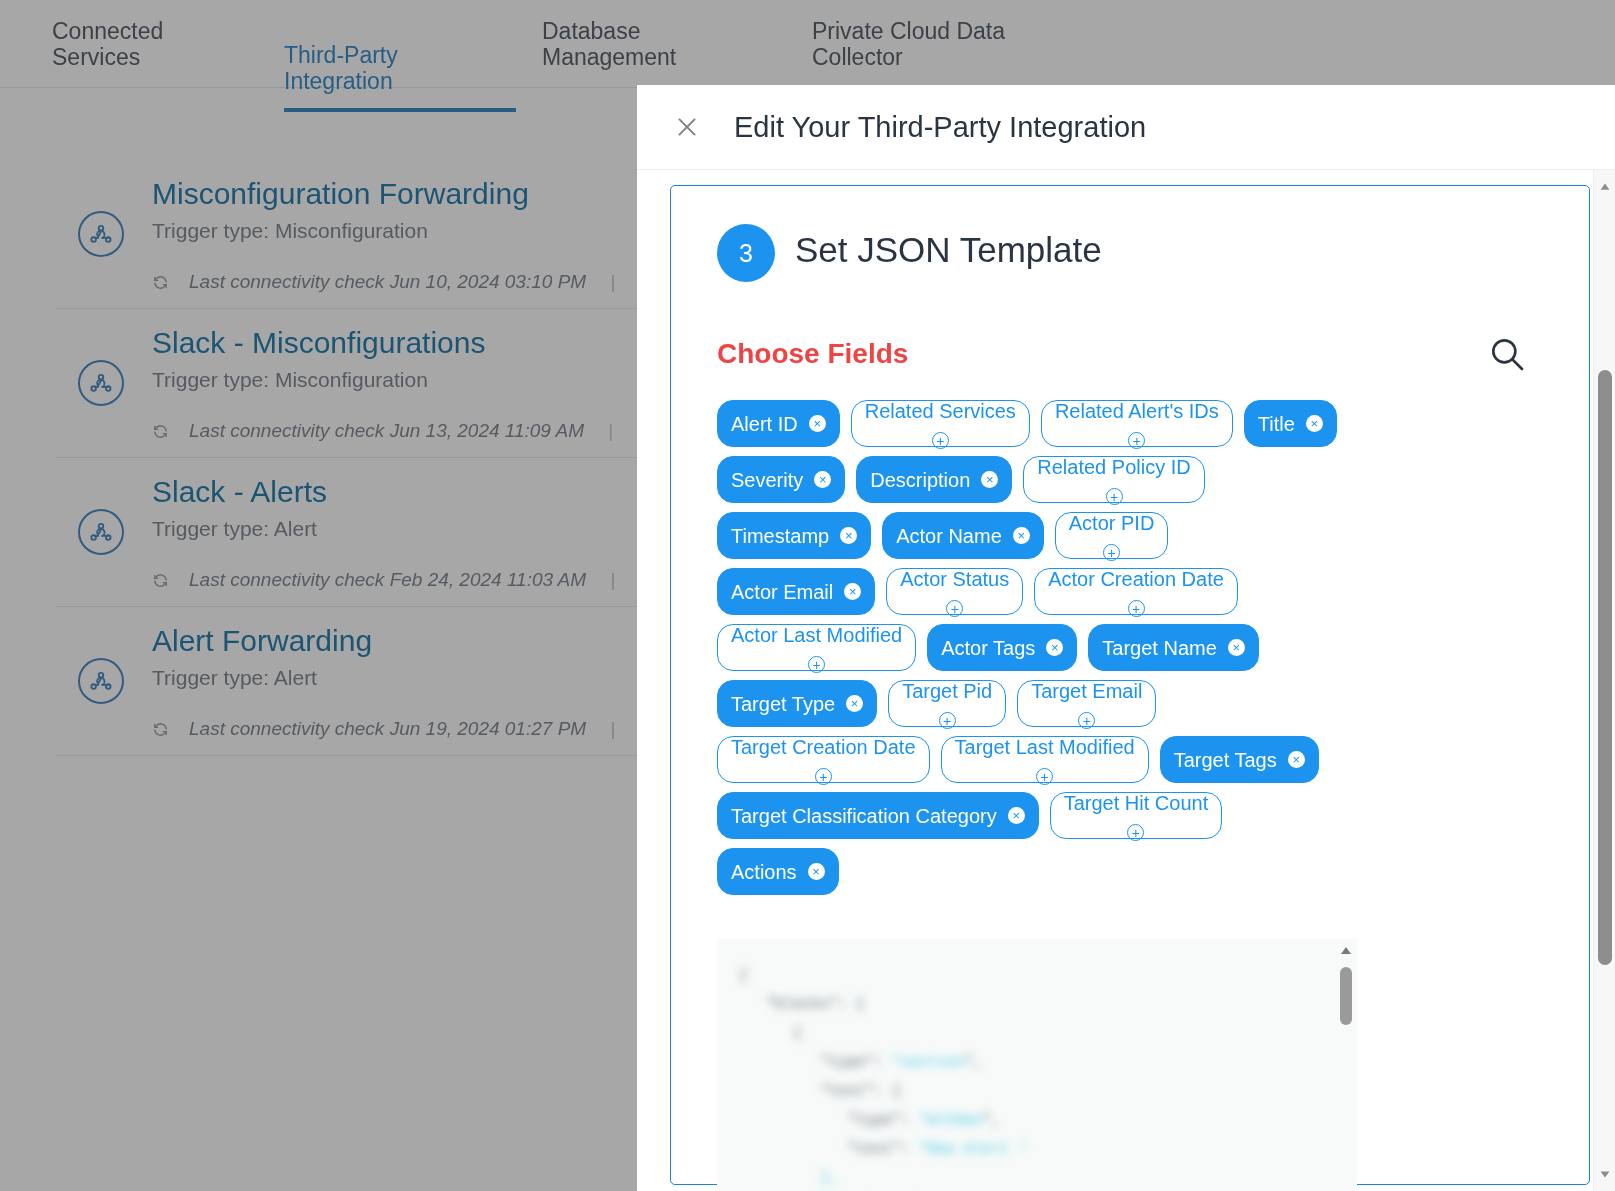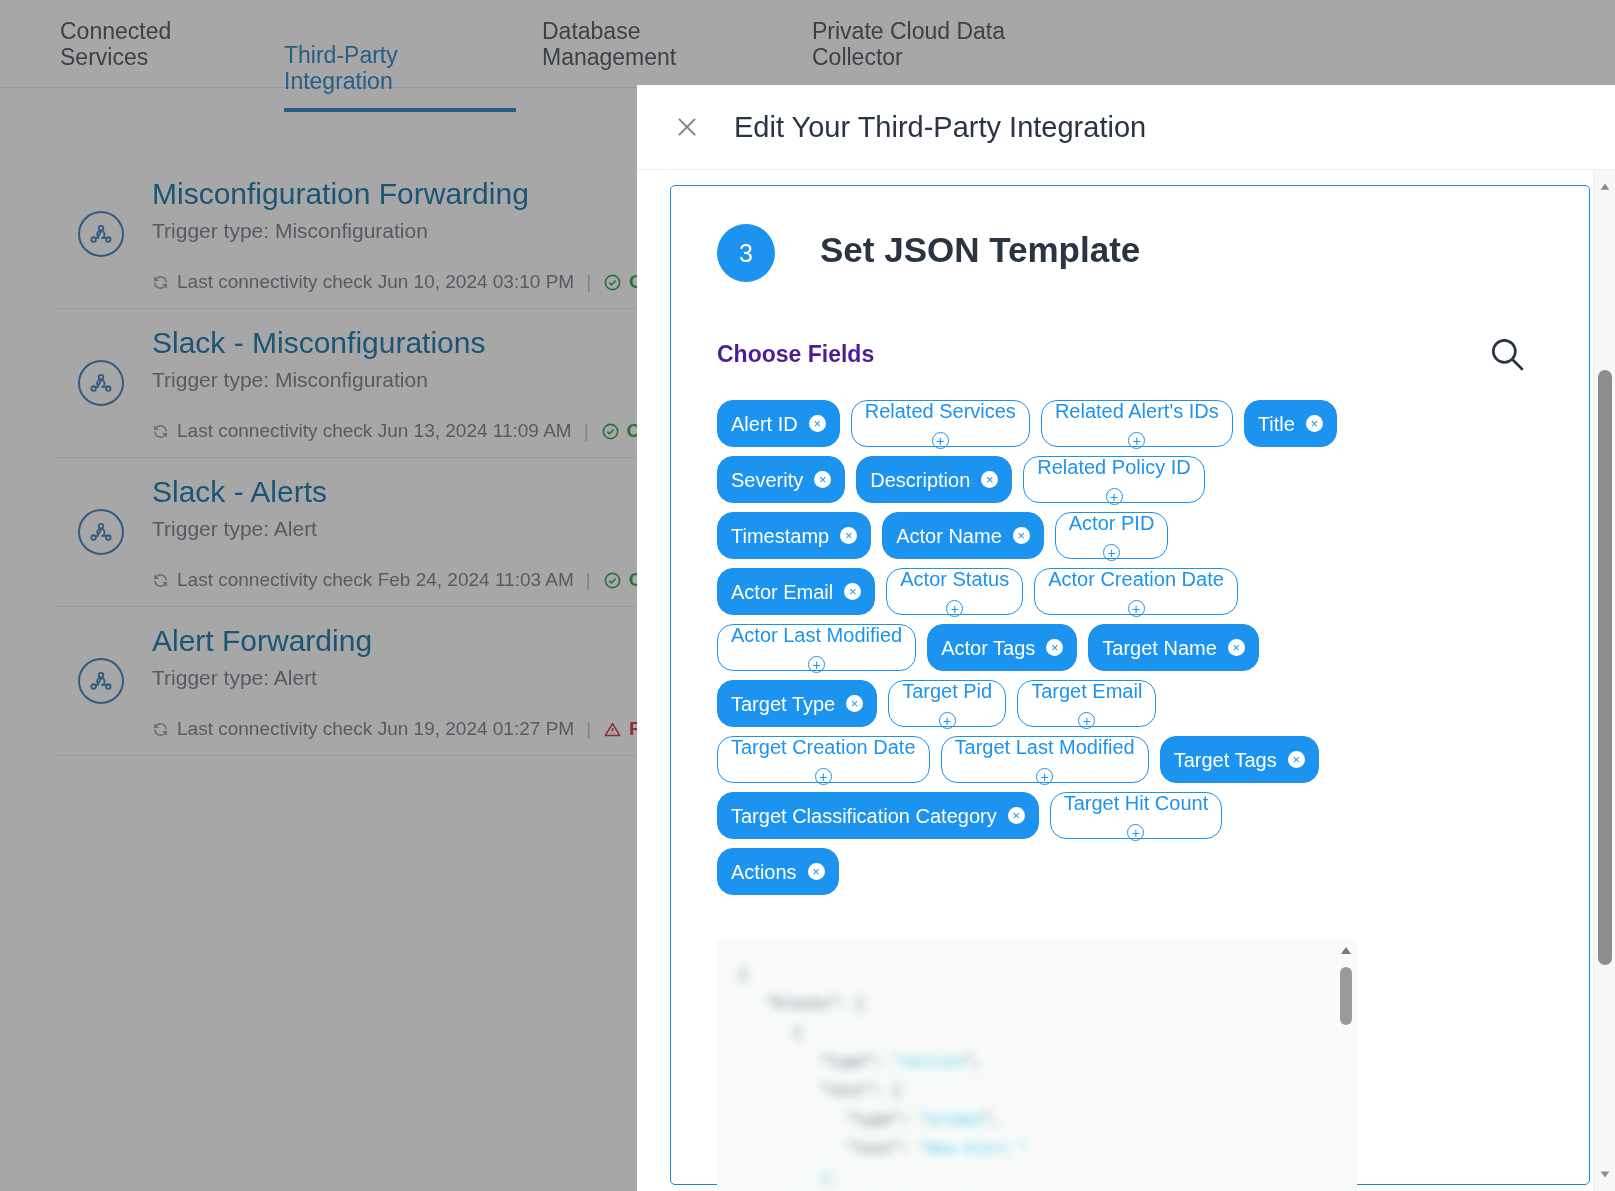--- a/index.html
+++ b/index.html
@@ -27,21 +27,21 @@
     font-size: 23px; line-height: 26px;
     color: #3c4550;
     white-space: pre-line;
     padding-bottom: 18px;
   }
   .tab.active { color: #1678c2; }
   .tab.active::after {
     content: ""; position: absolute; left: 0; right: 0; bottom: 0;
     height: 4px; background: #1678c2;
   }
-  #tab-0 { left: 60px; width: 190px; }
+  #tab-0 { left: 52px; width: 190px; }
   #tab-1 { left: 284px; width: 232px; margin-top: 24px; }
   #tab-2 { left: 542px; width: 224px; }
   #tab-3 { left: 812px; width: 280px; }
 
   .list { position: absolute; top: 160px; left: 56px; right: 0; }
   .list-row {
     position: relative;
     height: 149px;
     border-bottom: 1px solid #e8eaed;
     display: flex; align-items: center;
@@ -51,21 +51,21 @@
     margin-left: 22px;
     border: 2px solid #2a75b8; border-radius: 50%;
     display: flex; align-items: center; justify-content: center;
   }
   .wh-icon svg { width: 26px; height: 26px; display:block; }
   .row-body { margin-left: 28px; }
   .row-title { font-size: 30px; color: #0369a1; line-height: 38px; }
   .row-sub { font-size: 21px; color: #6c7581; margin-top: 6px; }
   .row-meta {
     font-size: 19px; color: #6c7581; margin-top: 28px;
-    display: flex; align-items: center; gap: 8px; white-space: nowrap;
+    display: flex; align-items: center; gap: 20px; white-space: nowrap; font-style: italic;
   }
   .refresh-ic { width: 17px; height: 17px; display:block; }
   .sep { color: #b9bfc7; margin: 0 4px; }
   .status { display: flex; align-items: center; gap: 7px; font-weight: bold; }
   .status.ok { color: #1a9c3e; }
   .status.err { color: #cc2b2b; }
   .status svg { width: 19px; height: 19px; display:block; }
 
   
   .dim {
@@ -109,29 +109,29 @@
     position: relative;
   }
   .step-head { display: flex; align-items: flex-start; }
   .step-badge {
     width: 58px; height: 58px; flex: 0 0 58px;
     border-radius: 50%; background: #1b93ef;
     color: #ffffff; font-size: 25px;
     display: flex; align-items: center; justify-content: center;
   }
   .step-title {
-    margin-left: 45px; margin-top: 6px;
-    font-size: 35px; font-weight: bold; color: #2b3442;
+    margin-left: 20px; margin-top: 6px;
+    font-size: 35px; font-weight: normal; color: #2b3442;
   }
 
   .choose-row {
     display: flex; align-items: center; justify-content: space-between;
     margin-top: 52px; padding-right: 18px;
   }
-  .choose-label { font-size: 23px; font-weight: bold; color: #4c1d95; }
+  .choose-label { font-size: 28px; font-weight: bold; color: #ef4444; }
   .search-btn { width: 40px; height: 40px; cursor: pointer; }
   .search-btn svg { width: 40px; height: 40px; display:block; }
 
   .chips {
     display: flex; flex-wrap: wrap;
     gap: 9px 11px;
     margin-top: 26px;
     max-width: 620px;
   }
   .chip {

